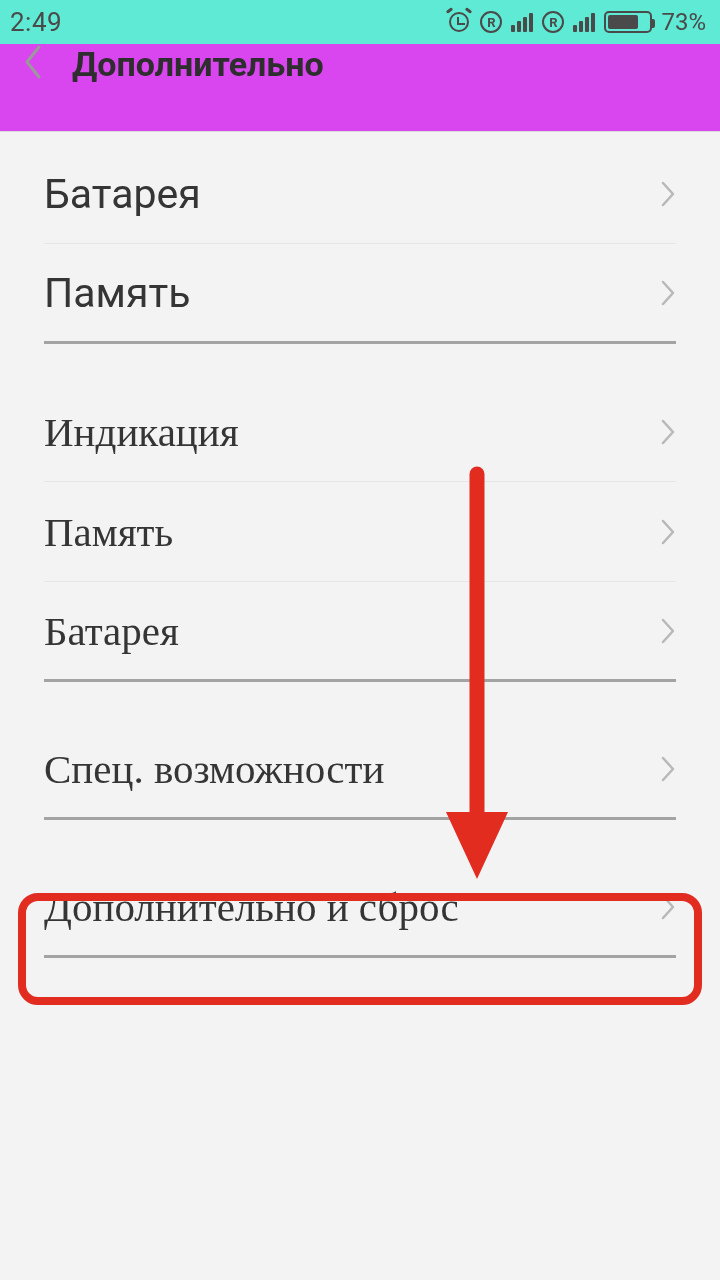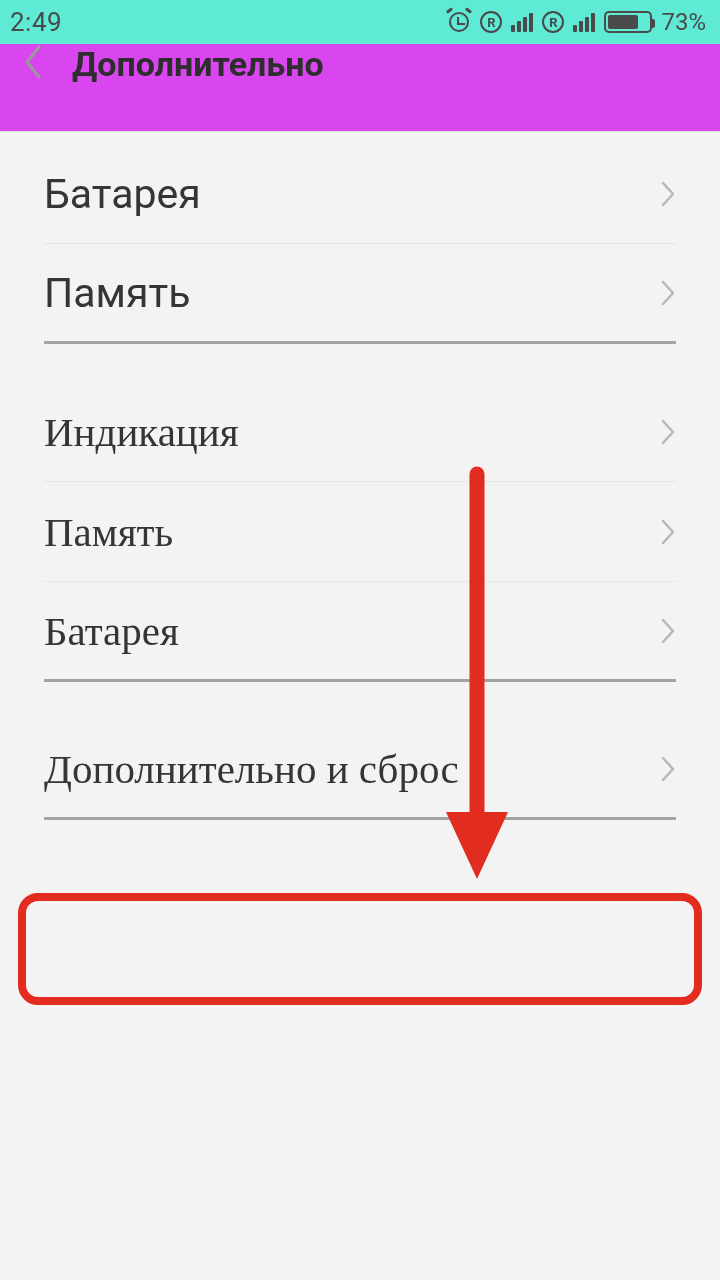--- a/index.html
+++ b/index.html
@@ -205,20 +205,28 @@
       <span class="row-label">Батарея</span>
       <span class="chev">
         <svg width="16" height="28" viewBox="0 0 16 28">
             <polyline points="3,3 13,14 3,25" fill="none" stroke="#b8b8b8" stroke-width="2.5" stroke-linecap="round" stroke-linejoin="round"></polyline>
           </svg>
       </span>
     </div>
   </div>
 
   <div class="group">
+    <div class="row">
+      <span class="row-label">Спец. возможности</span>
+      <span class="chev">
+        <svg width="16" height="28" viewBox="0 0 16 28">
+            <polyline points="3,3 13,14 3,25" fill="none" stroke="#b8b8b8" stroke-width="2.5" stroke-linecap="round" stroke-linejoin="round"></polyline>
+          </svg>
+      </span>
+    </div>
   </div>
 
   <div class="group">
     <div class="row">
       <span class="row-label">Дополнительно и сброс</span>
       <span class="chev">
         <svg width="16" height="28" viewBox="0 0 16 28">
             <polyline points="3,3 13,14 3,25" fill="none" stroke="#b8b8b8" stroke-width="2.5" stroke-linecap="round" stroke-linejoin="round"></polyline>
           </svg>
       </span>

